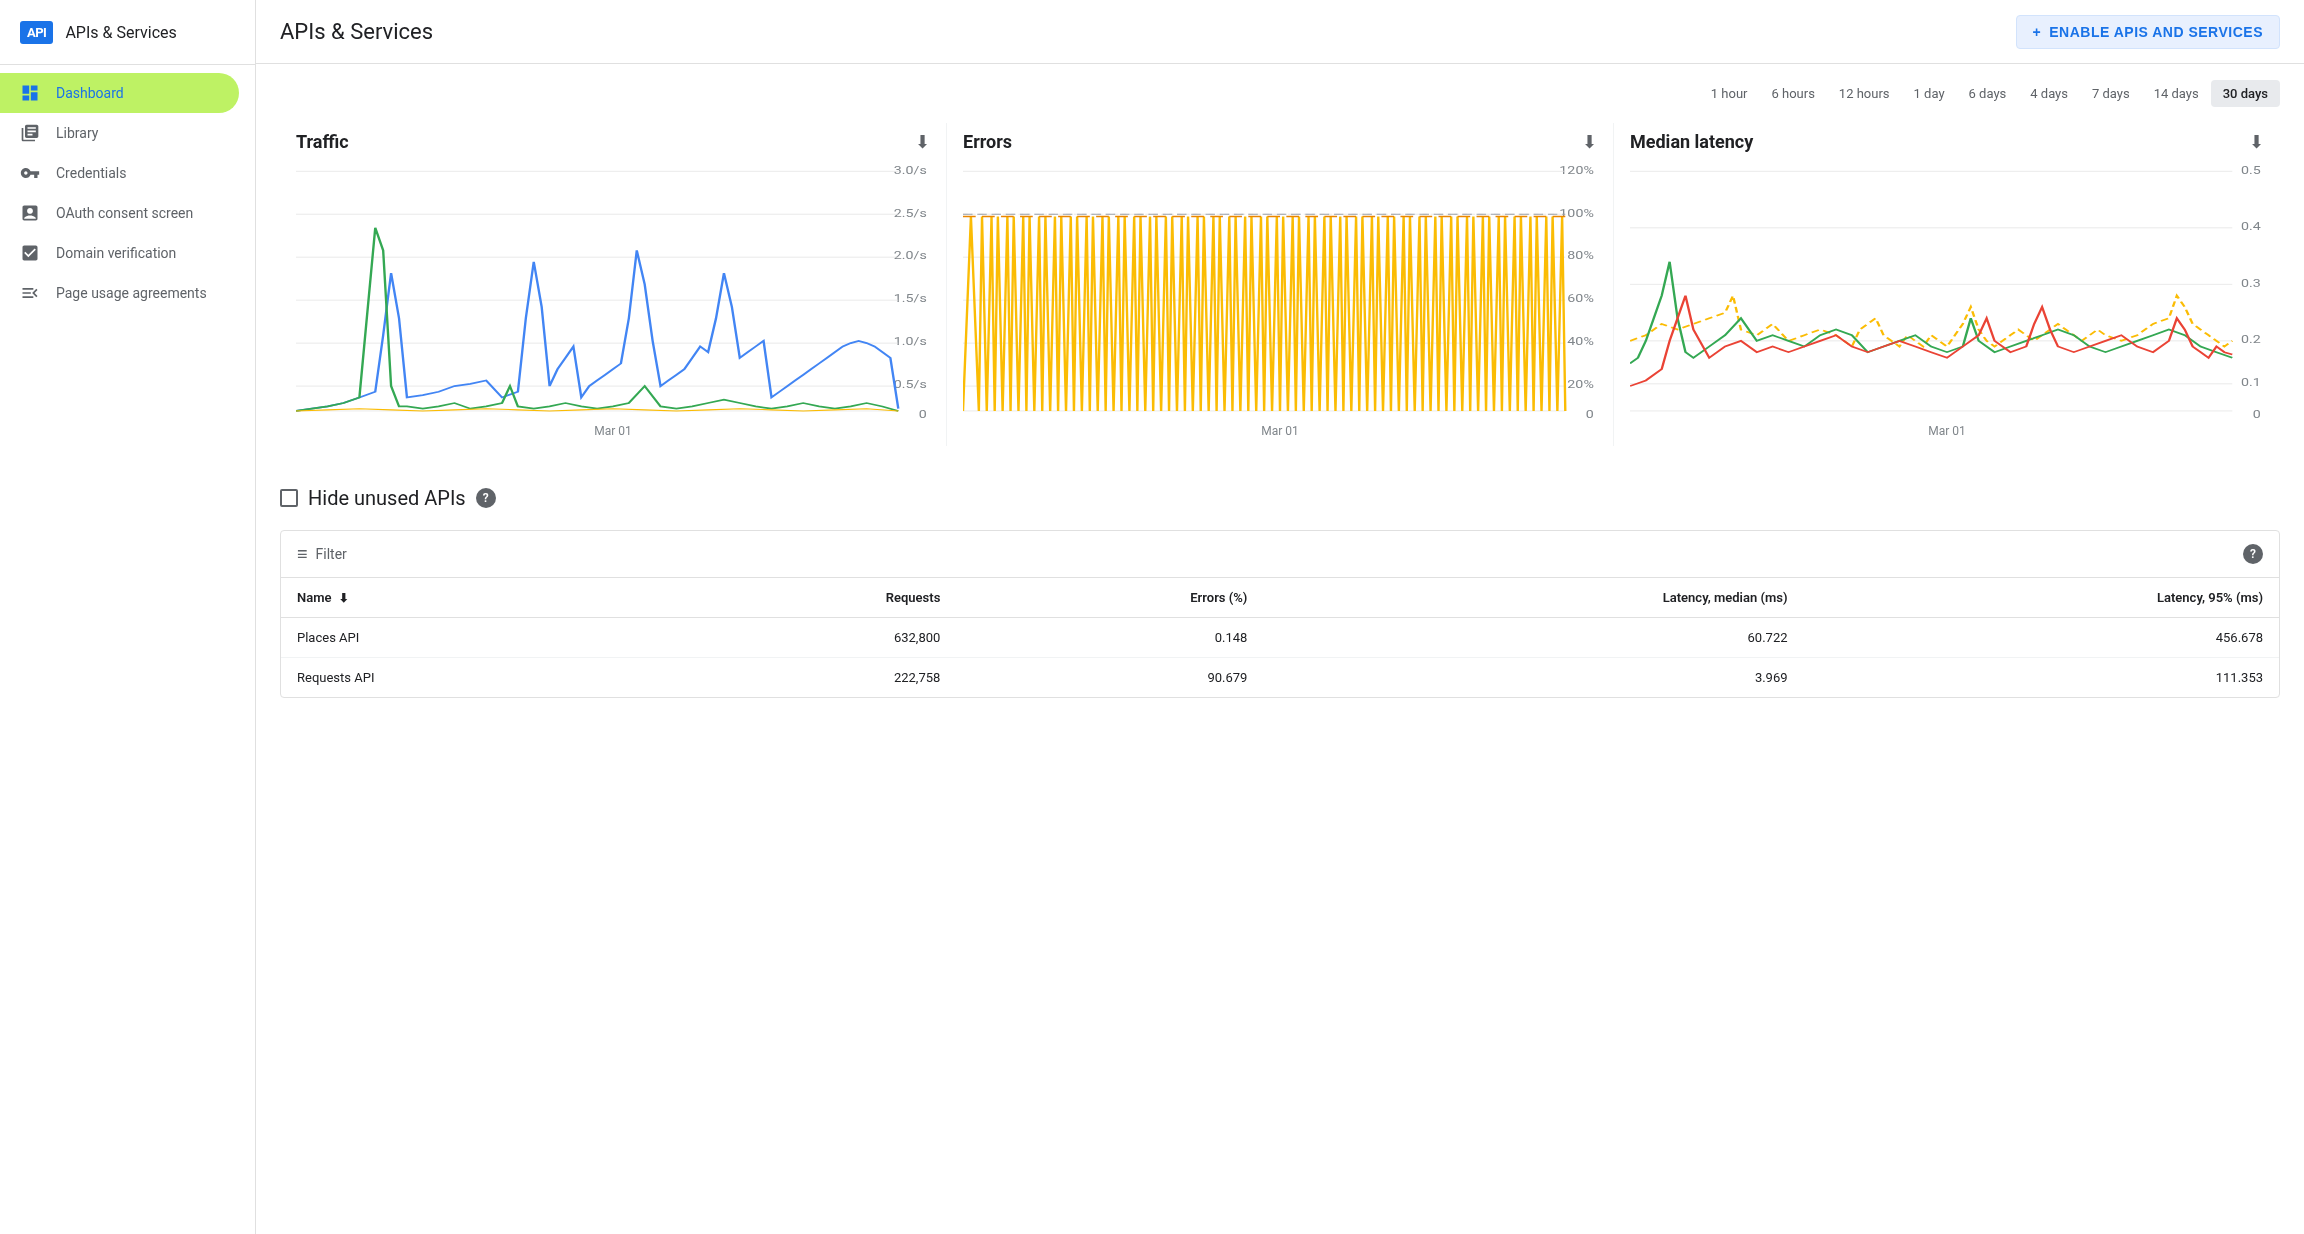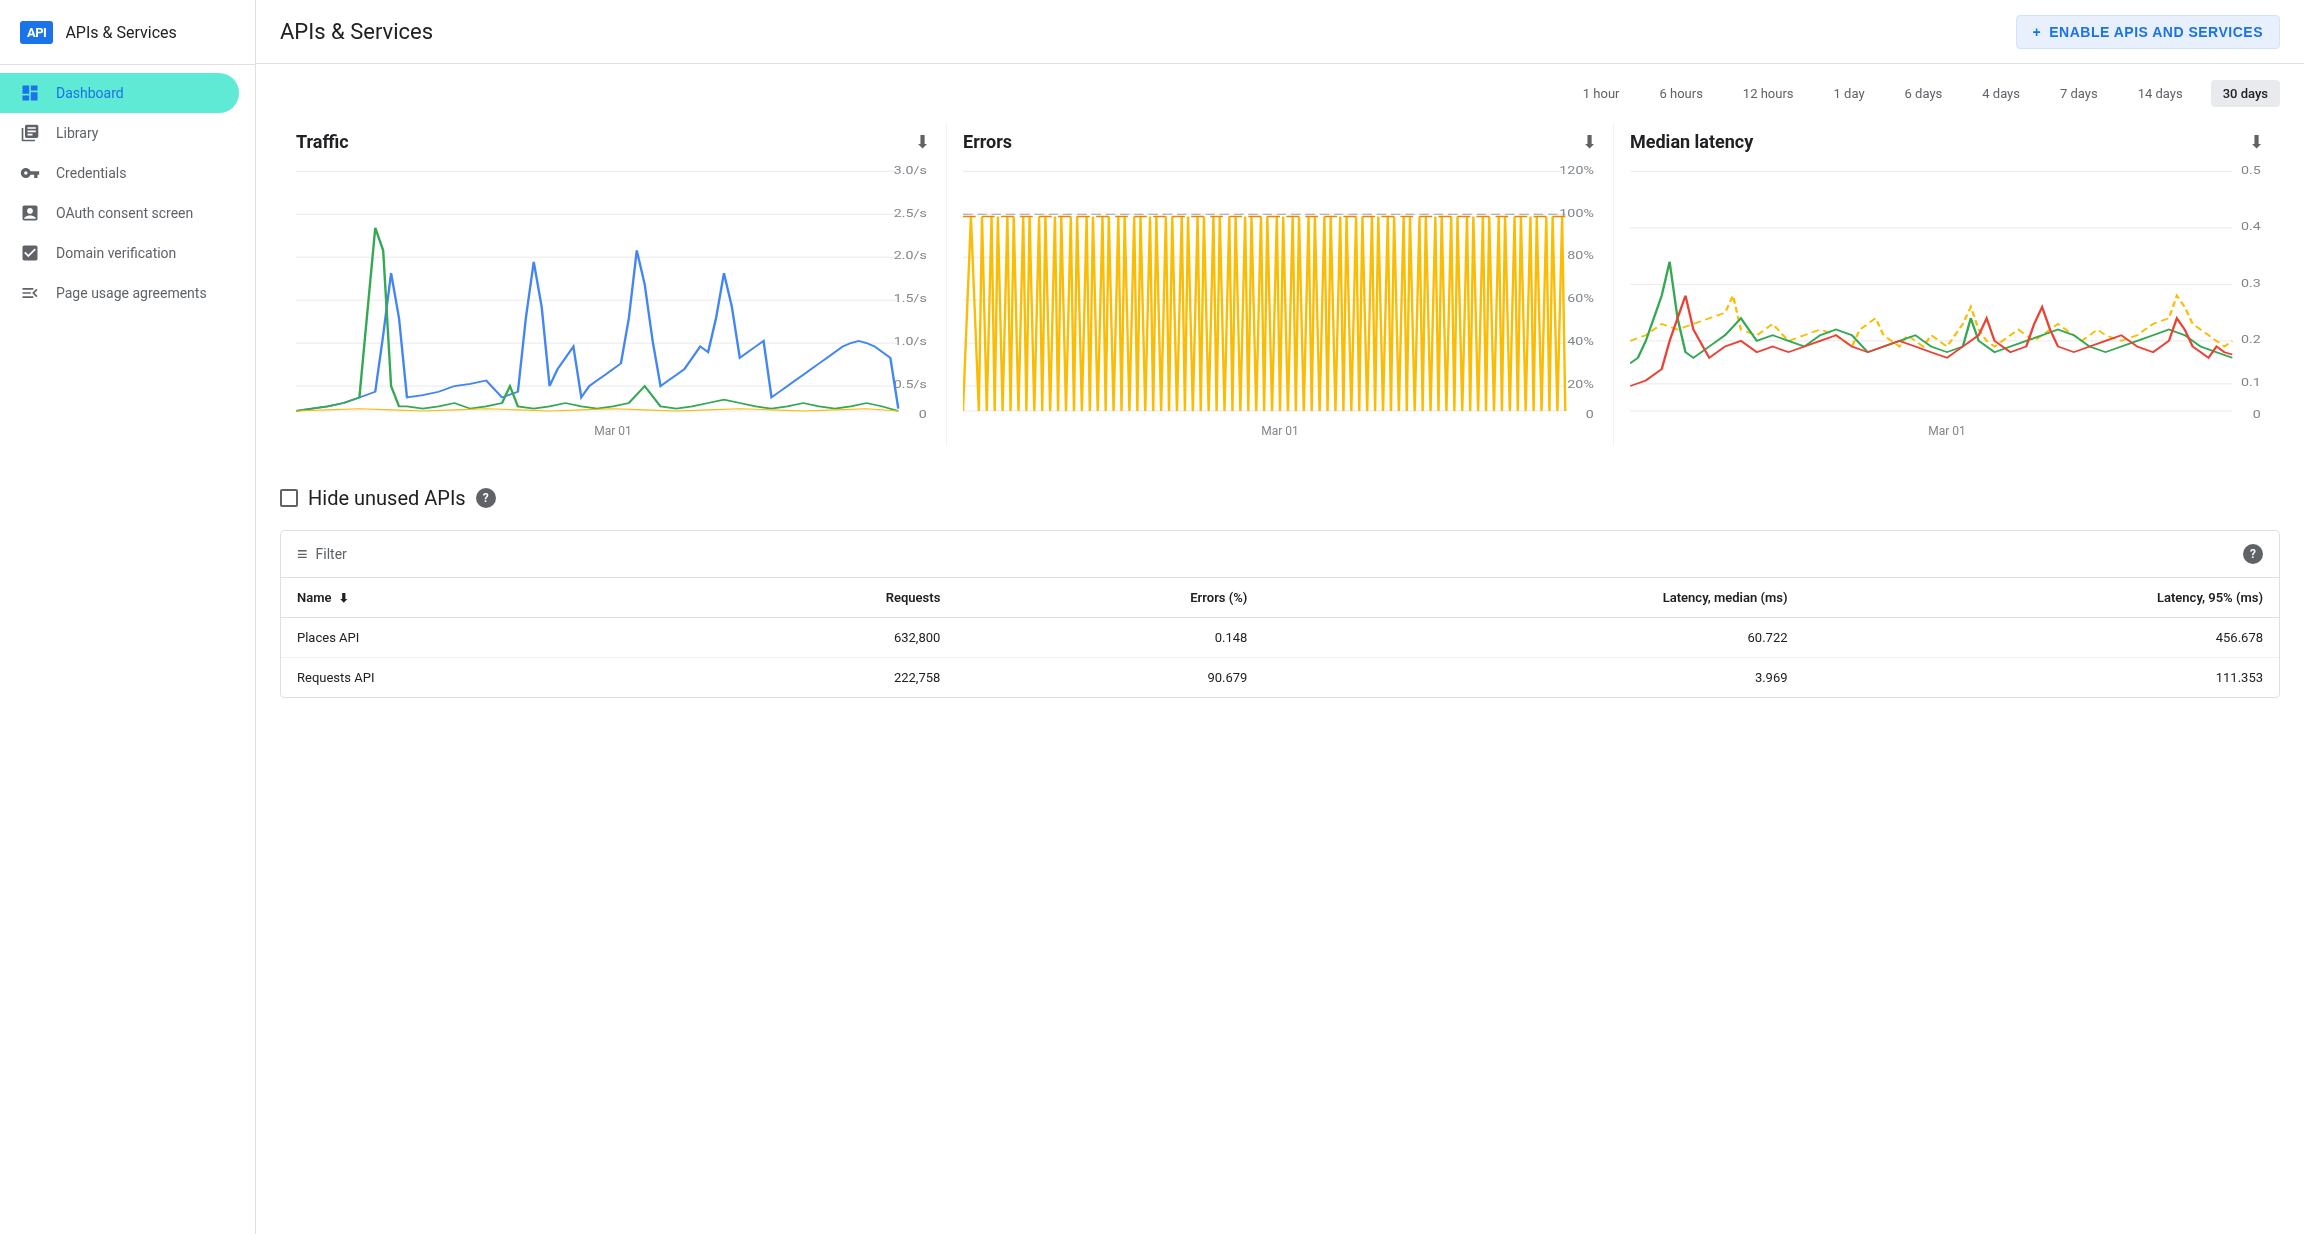--- a/index.html
+++ b/index.html
@@ -46,21 +46,21 @@
       gap: 16px;
       padding: 10px 20px;
       cursor: pointer;
       color: #5f6368;
       font-size: 14px;
       border-radius: 0 24px 24px 0;
       margin-right: 16px;
       transition: background 0.15s;
     }
     .nav-item.active {
-      background: #5eead4;
+      background: #bef264;
       color: #1a73e8;
     }
     .nav-item .nav-icon {
       width: 20px;
       height: 20px;
       display: flex;
       align-items: center;
       justify-content: center;
       flex-shrink: 0;
     }
@@ -102,21 +102,21 @@
       font-weight: 600;
       cursor: pointer;
       letter-spacing: 0.5px;
     }
 
     
     .time-filter {
       display: flex;
       justify-content: flex-end;
       padding: 16px 24px 8px;
-      gap: 16px;
+      gap: 0;
       background: #fff;
     }
     .time-btn {
       padding: 6px 12px;
       font-size: 13px;
       color: #5f6368;
       cursor: pointer;
       border-radius: 4px;
       white-space: nowrap;
     }

